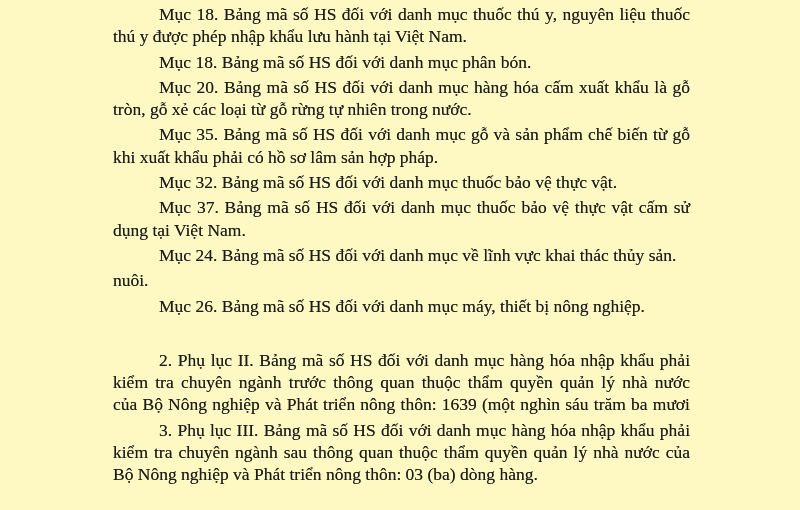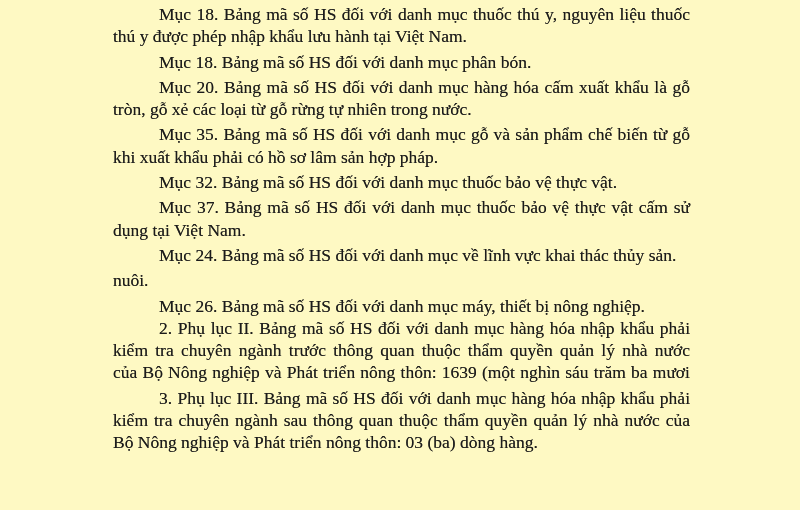--- a/index.html
+++ b/index.html
@@ -27,21 +27,21 @@
     width: 577px;
   }
   .para {
     margin: 3px 0 0 0;
     padding: 0;
   }
   .para:first-child {
     margin-top: 0;
   }
   .para.gap-before {
-    margin-top: 0;
+    margin-top: 32px;
   }
   .ln {
     display: block;
     font-size: 17.5px;
     line-height: 22.3px;
     text-align: justify;
     text-align-last: justify;
     
     text-shadow: 0 0 0.4px rgba(0,0,0,0.55);
     white-space: normal;

